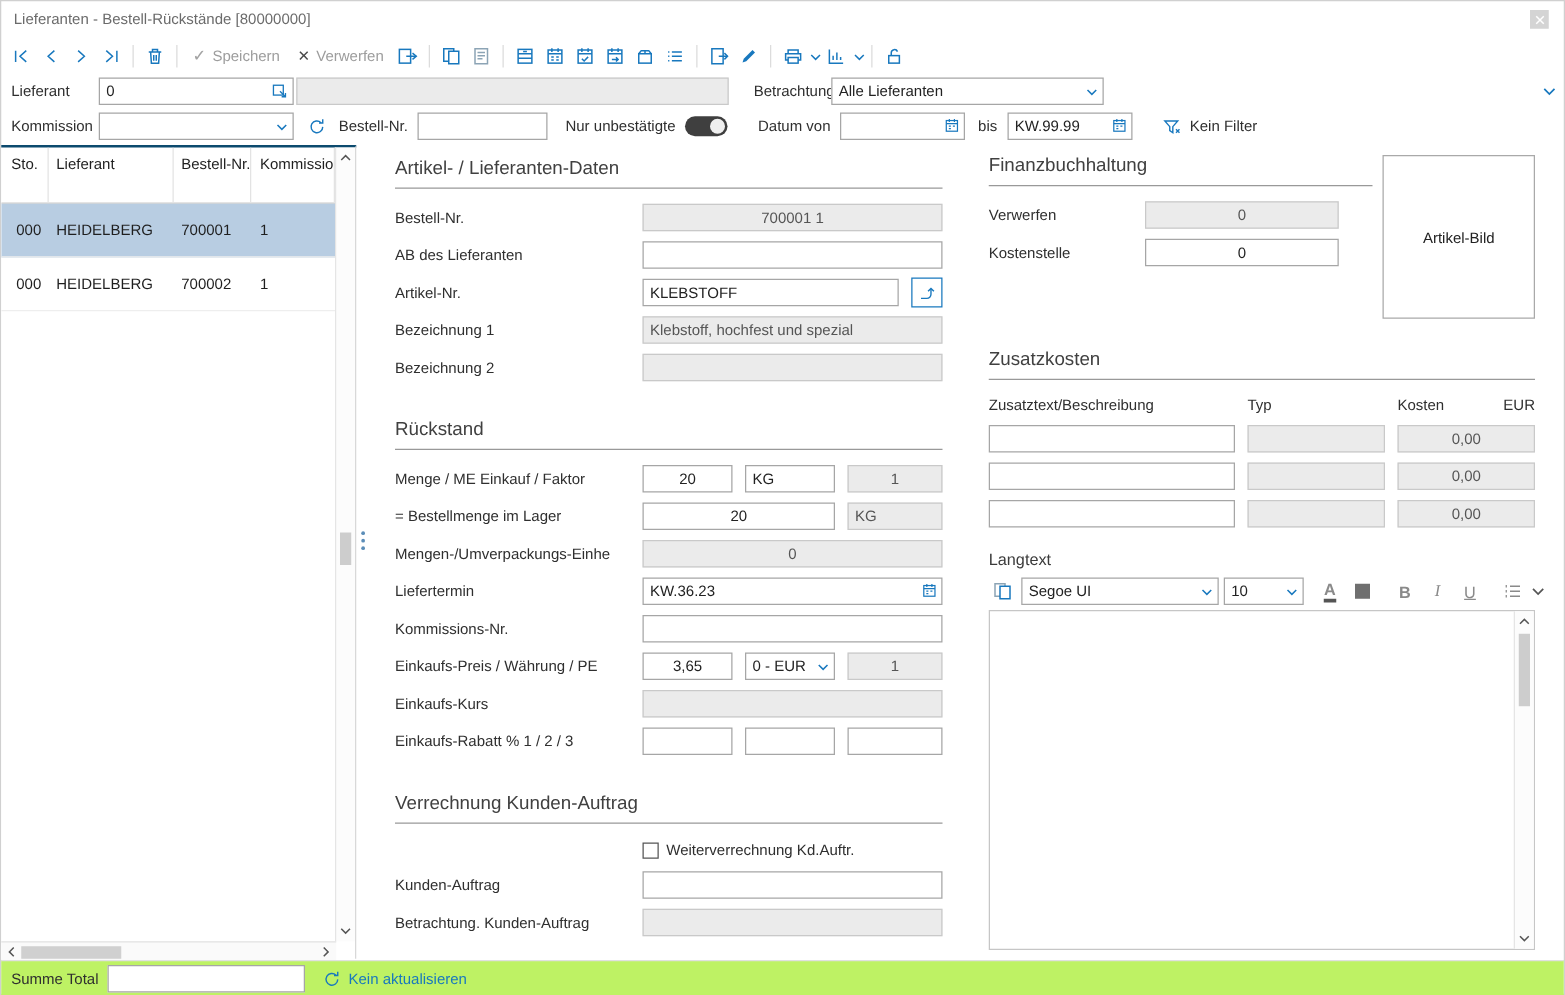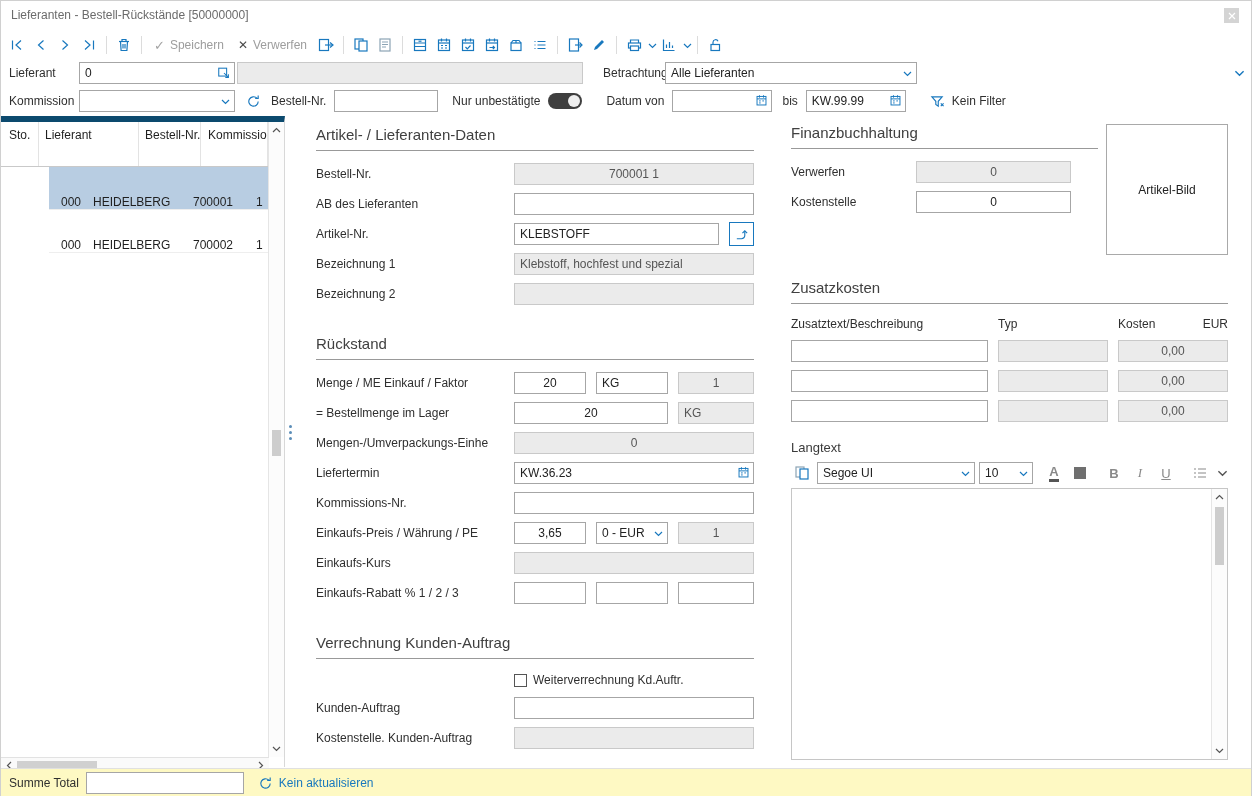--- a/index.html
+++ b/index.html
@@ -28,30 +28,30 @@
 .inp{height:22px;border:1px solid #a6a6a6;background:#fff;padding:0 5px;font-family:inherit;font-size:12px;color:#222;}
 .inp.dis,.inp:disabled{background:#ebebeb;border-color:#c9c9c9;color:#555;}
 .tr{text-align:center;}
 .sel{position:relative;height:22px;border:1px solid #a6a6a6;background:#fff;display:flex;align-items:center;padding:0 18px 0 5px;color:#222;flex:none;}
 .sel .chev{position:absolute;right:4px;top:8px;color:#1878be;display:flex;}
 .inp-wrap{position:relative;display:flex;flex:none;}
 .inp-wrap .inp{width:100%;padding-right:22px;}
 .field-icon{position:absolute;right:4px;top:4px;color:#1878be;display:flex;}
 .toggle{width:34px;height:16px;border-radius:8px;background:#3f3f3f;position:relative;flex:none;cursor:pointer;}
 .toggle .knob{position:absolute;right:2px;top:2px;width:12px;height:12px;border-radius:50%;background:#efefef;}
-.w54{width:54px}.w72{width:72px}.w76{width:76px}.w100{width:100px}.w104{width:104px}.w110{width:110px}
+.w54{width:64px}.w72{width:72px}.w76{width:76px}.w100{width:100px}.w104{width:104px}.w110{width:110px}
 .w154{width:154px}.w155{width:155px}.w156{width:156px}.w158{width:158px}.w197{width:197px}
-.w205{width:205px}.w230{width:252px}.w240{width:240px}.w346{width:346px}
-
-.grid-panel{position:absolute;top:115px;left:0;width:284px;height:651px;border-top:6px solid #0c4a6e;border-right:1px solid #d8d8d8;background:#fff;}
+.w205{width:205px}.w230{width:218px}.w240{width:240px}.w346{width:346px}
+
+.grid-panel{position:absolute;top:115px;left:0;width:284px;height:651px;border-top:2px solid #0c4a6e;border-right:1px solid #d8d8d8;background:#fff;}
 .grid-body{display:flex;height:635px;}
 .grid-cols{flex:1;overflow:hidden;}
 .grid-header{display:flex;height:45px;border-bottom:1px solid #c9c9c9;}
 .gh-cell{border-right:1px solid #e3e3e3;padding:6px 4px 0 6px;color:#1f1f1f;overflow:hidden;white-space:nowrap;}
-.grid-row{display:flex;height:43px;align-items:flex-end;border-bottom:1px solid #eeeeee;cursor:pointer;margin-left:48px;}
+.grid-row{display:flex;height:43px;align-items:center;border-bottom:1px solid #eeeeee;cursor:pointer;}
 .grid-row.selected{background:#b8cde2;}
 .gr-cell{padding:0 4px 0 6px;overflow:hidden;white-space:nowrap;color:#1f1f1f;}
 .c0{width:38px;padding-left:12px;flex:none;}
 .c1{width:100px;flex:none;}
 .c2{width:62px;flex:none;}
 .c3{flex:1;padding-left:7px;}
 .gh-cell.c0{padding-left:8px;}
 .vscroll{width:16px;background:#fcfcfc;border-left:1px solid #e5e5e5;position:relative;display:flex;flex-direction:column;justify-content:space-between;align-items:center;flex:none;}
 .sarrow{height:16px;width:16px;display:flex;align-items:center;justify-content:center;color:#555;cursor:pointer;}
 .vthumb{position:absolute;left:3px;width:9px;background:#cdcdcd;cursor:pointer;}
@@ -86,32 +86,32 @@
 .rtf-i{width:22px;height:22px;display:flex;align-items:center;justify-content:center;color:#8a8a8a;font-size:13px;cursor:pointer;flex:none;}
 .rtf-i.bold{font-weight:bold;}
 .rtf-i.italic{font-style:italic;font-family:"Liberation Serif",serif;}
 .rtf-i.underline{text-decoration:underline;}
 .fcA{font-weight:bold;border-bottom:3px solid #555;line-height:1;padding-bottom:1px;}
 .hlsq{width:12px;height:12px;background:#6f6f6f;display:block;}
 .rtf-chev{margin-left:auto;color:#555;display:flex;cursor:pointer;}
 .rtf-editor{position:relative;border:1px solid #c6c6c6;height:272px;display:flex;background:#fff;}
 .rtf-content{flex:1;padding:4px;color:#222;}
 
-.footer{position:absolute;left:0;right:0;top:767px;height:29px;border-top:1px solid #e0e0e0;display:flex;align-items:center;background:#fef9c3;}
+.footer{position:absolute;left:0;right:0;top:767px;height:29px;border-top:1px solid #e0e0e0;display:flex;align-items:center;background:#bef264;}
 .link{color:#1878be;cursor:pointer;}
 .refresh-ic{color:#1878be;display:flex;align-items:center;justify-content:center;width:20px;height:20px;flex:none;cursor:pointer;}
 .collapse-chev{margin-left:auto;margin-right:6px;color:#1878be;display:flex;cursor:pointer;}
 </style>
 </head>
 <body>
 
 <div id="window">
 
   <div class="titlebar">
-    <span>Lieferanten - Bestell-Rückstände [50000000]</span>
+    <span>Lieferanten - Bestell-Rückstände [80000000]</span>
     <span class="close-btn">
         <svg width="8" height="8" viewBox="0 0 8 8">
           <path d="M1 1l6 6M7 1 1 7" stroke-width="1.4"></path>
         </svg>
       </span>
   </div>
 
   <div class="toolbar">
     <span class="tb-icon">
         <svg width="16" height="16" viewBox="0 0 16 16">
@@ -527,21 +527,21 @@
       <span class="checkbox"></span>
       <span class="cb-label">Weiterverrechnung Kd.Auftr.</span>
     </div>
     <div class="frow">
       <span class="flabel">Kunden-Auftrag</span>
       <div class="fields">
           <input class="inp w240" value="" style="">
         </div>
     </div>
     <div class="frow">
-      <span class="flabel">Kostenstelle. Kunden-Auftrag</span>
+      <span class="flabel">Betrachtung. Kunden-Auftrag</span>
       <div class="fields">
           <input class="inp dis w240" disabled="" value="" style="">
         </div>
     </div>
   </div>
 
   <div class="right-panel">
     <div class="section-hd short">Finanzbuchhaltung</div>
     <div class="artikel-bild">
         <span>Artikel-Bild</span>

